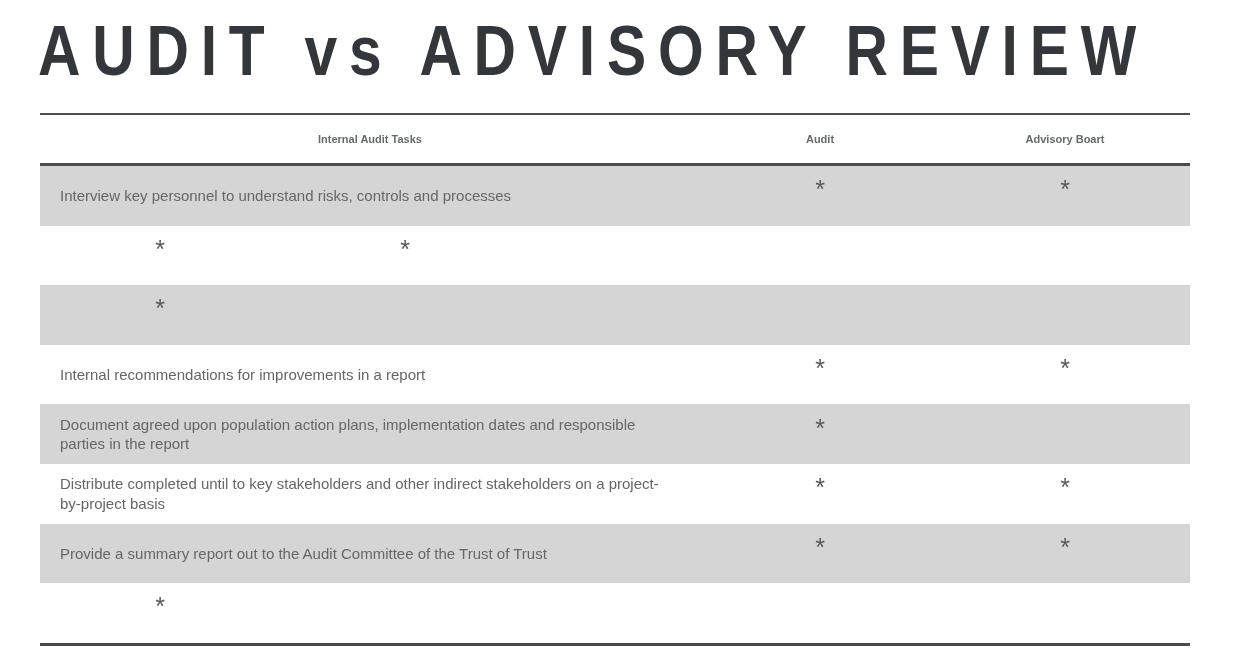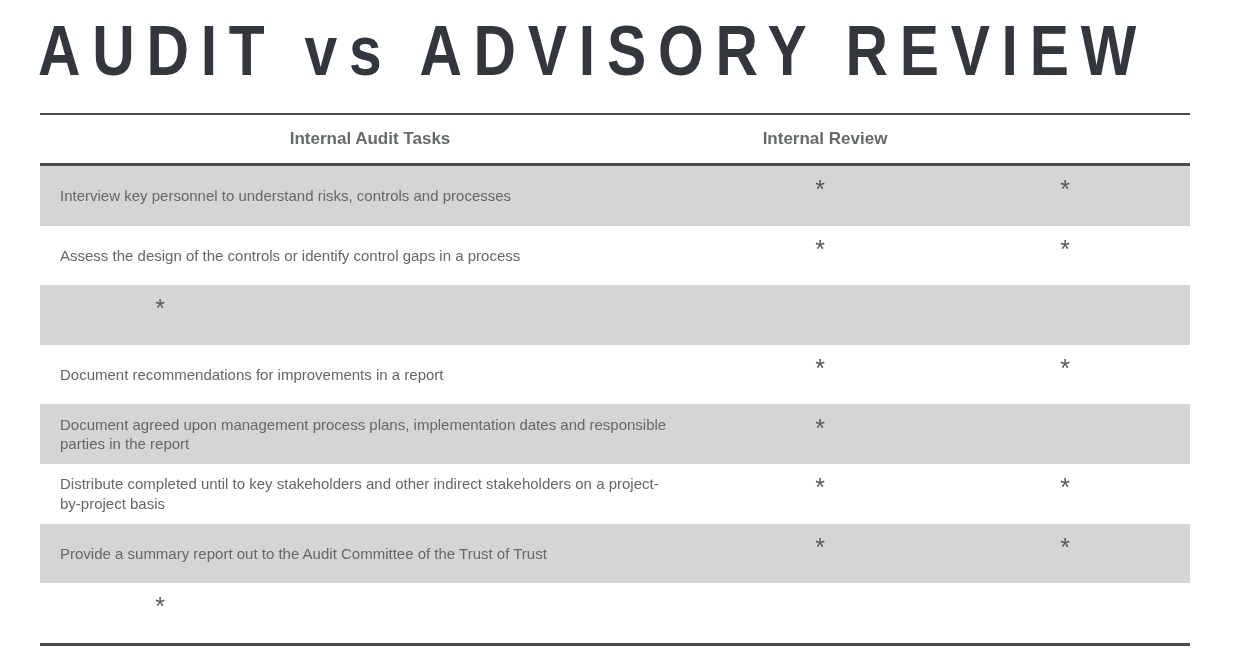--- a/index.html
+++ b/index.html
@@ -44,21 +44,21 @@
     height: 0;
     border-top: 3px solid #4a4a4a;
   }
   .header-row {
     display: flex;
     height: 48px;
     align-items: center;
   }
   .header-cell {
     font-weight: 700;
-    font-size: 17px;
+    font-size: 11px;
     color: #666a6a;
     text-align: center;
   }
   .col-task   { width: 660px; }
   .col-audit  { width: 240px; }
   .col-advisory { width: 250px; }
   .row {
     display: flex;
     height: 59.6px;
     align-items: center;
@@ -92,50 +92,50 @@
 
 <div class="page">
 
   <div class="title">AUDIT vs ADVISORY REVIEW</div>
 
   <div class="table">
     <div class="rule-top"></div>
 
     <div class="header-row">
       <div class="header-cell col-task">Internal Audit Tasks</div>
-      <div class="header-cell col-advisory">Internal Review</div>
+      <div class="header-cell col-audit">Audit</div>
+      <div class="header-cell col-advisory">Advisory Boart</div>
     </div>
 
     <div class="rule-heavy"></div>
 
     <div class="row shaded">
       <div class="task-cell">Interview key personnel to understand risks, controls and processes</div>
       <div class="mark-cell"><span>*</span></div>
       <div class="mark-cell advisory"><span>*</span></div>
     </div>
 
     <div class="row">
-      <div class="task-cell">Assess the design of the controls or identify control gaps in a process</div>
       <div class="mark-cell"><span>*</span></div>
       <div class="mark-cell advisory"><span>*</span></div>
     </div>
 
     <div class="row shaded">
       <div class="mark-cell"><span>*</span></div>
       <div class="mark-cell advisory"><span></span></div>
     </div>
 
     <div class="row">
-      <div class="task-cell">Document recommendations for improvements in a report</div>
+      <div class="task-cell">Internal recommendations for improvements in a report</div>
       <div class="mark-cell"><span>*</span></div>
       <div class="mark-cell advisory"><span>*</span></div>
     </div>
 
     <div class="row shaded">
-      <div class="task-cell">Document agreed upon management process plans, implementation dates and responsible parties in the report</div>
+      <div class="task-cell">Document agreed upon population action plans, implementation dates and responsible parties in the report</div>
       <div class="mark-cell"><span>*</span></div>
       <div class="mark-cell advisory"><span></span></div>
     </div>
 
     <div class="row">
       <div class="task-cell">Distribute completed until to key stakeholders and other indirect stakeholders on a project-by-project basis</div>
       <div class="mark-cell"><span>*</span></div>
       <div class="mark-cell advisory"><span>*</span></div>
     </div>
 

